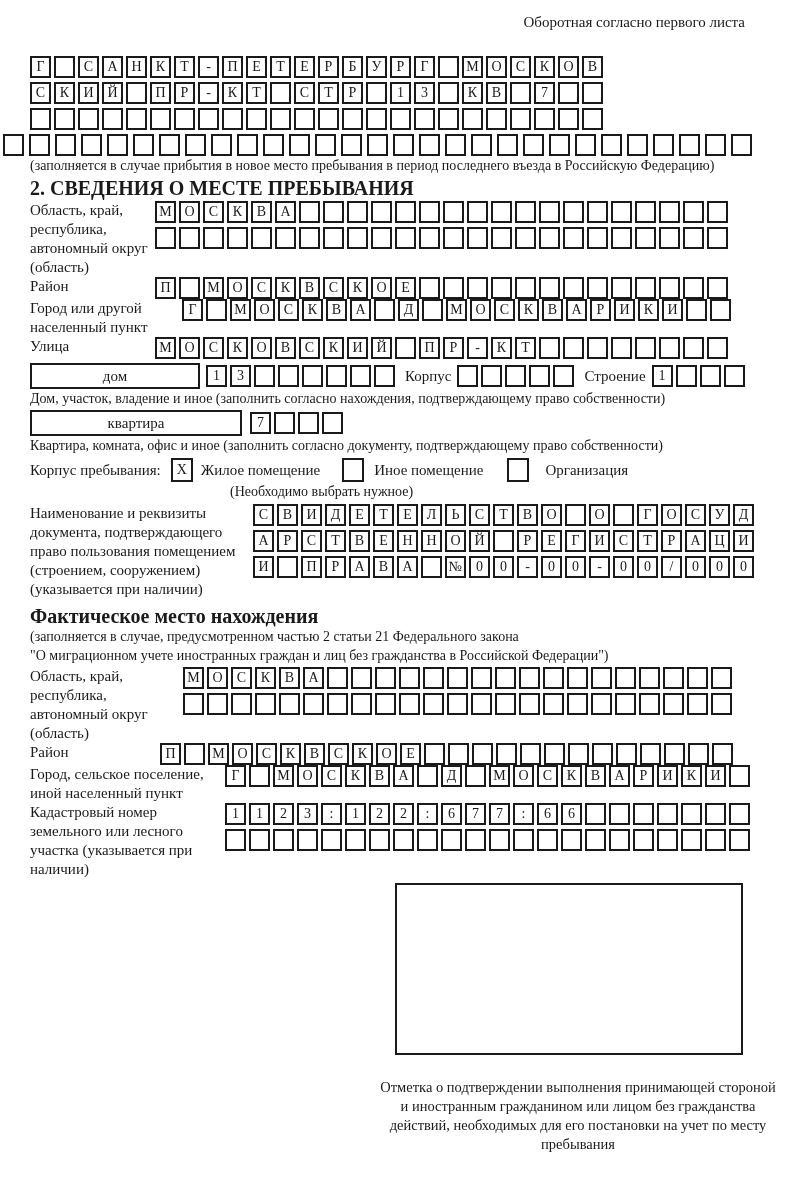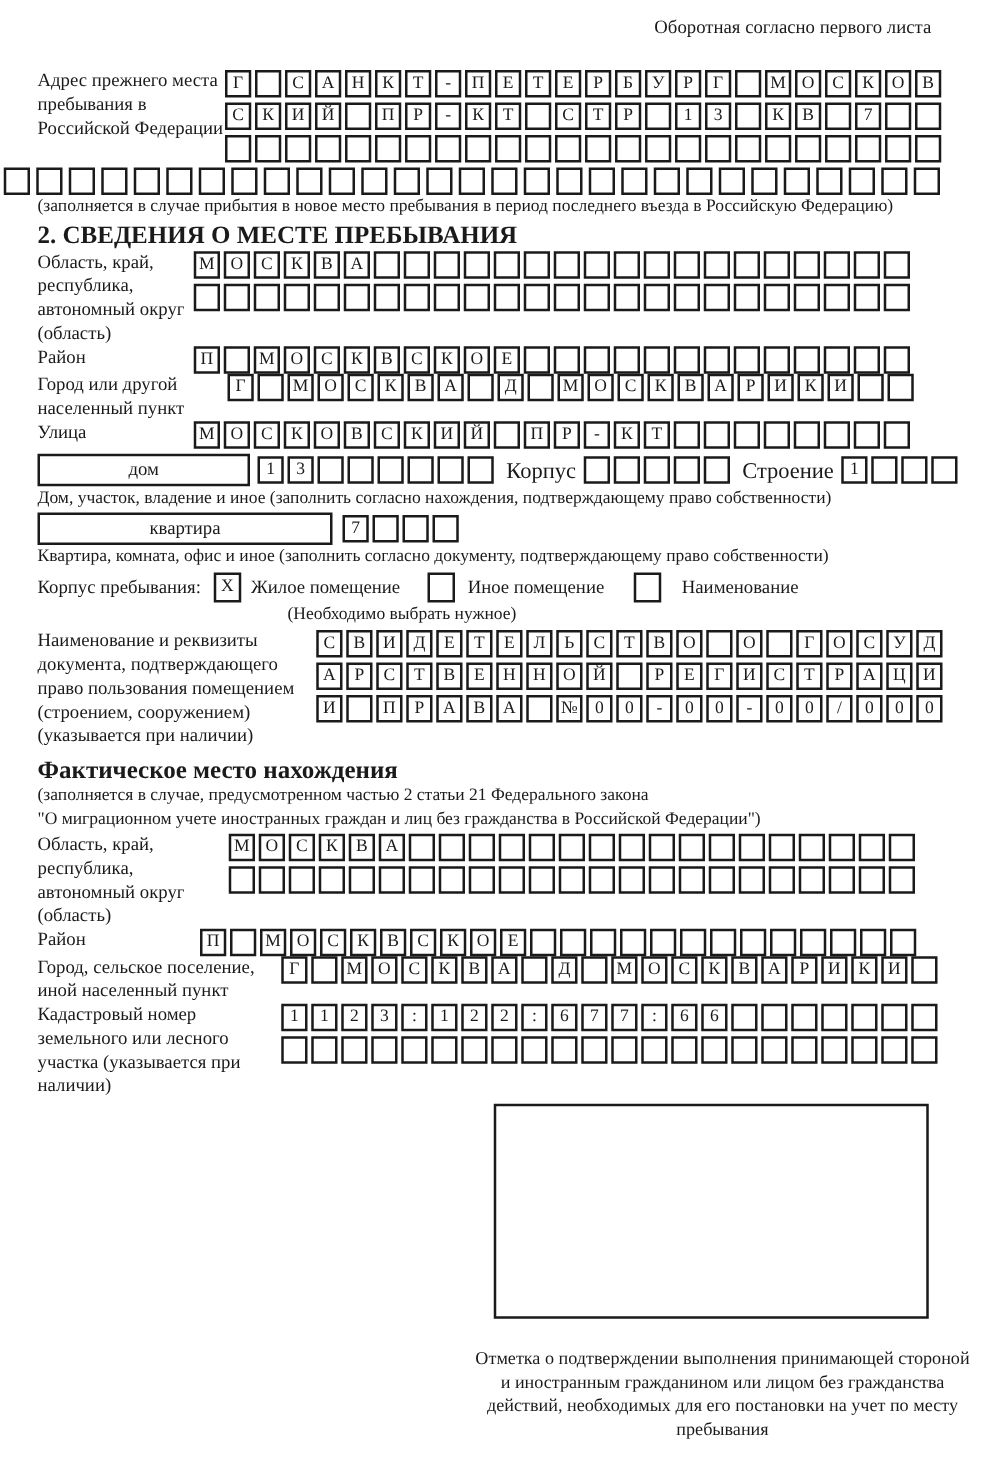--- a/index.html
+++ b/index.html
@@ -27,37 +27,36 @@
     font-size: 14px; line-height: 1;
   }
   .caption { font-size: 14px; line-height: 19px; }
   .caption.center { text-align: left; padding-right: 30px; }
   .title { font-weight: bold; font-size: 20px; padding-right: 30px; line-height: 22px; }
   .wide-box {
     border: 2px solid #1a1a1a; height: 26px;
     display: inline-flex; align-items: center; justify-content: center;
     font-size: 15px; flex: 0 0 auto;
   }
-  .inline-label { font-size: 18px; line-height: 26px; flex: 0 0 auto; }
+  .inline-label { font-size: 15px; line-height: 26px; flex: 0 0 auto; }
   .chk {
     width: 22px; height: 24px; border: 2px solid #1a1a1a;
     display: inline-flex; align-items: center; justify-content: center;
     font-size: 14px; flex: 0 0 auto;
   }
   .stay-row { display: flex; align-items: center; font-size: 15px; }
   .stamp-box { border: 2px solid #1a1a1a; width: 348px; height: 172px; margin-left: 365px; }
   .stamp-note { margin-left: 350px; width: 396px; text-align: center; font-size: 14.5px; line-height: 19px; margin-top: 23px; }
 </style>
 </head>
 <body>
 
 <div class="top-note">Оборотная согласно первого листа</div>
 
 <div class="frow" style="margin-top:22px;">
-  <div class="label" style="width:150px;">Адрес прежнего места пребывания в Российской Федерации</div>
   <div class="cellrows">
     <div class="cells">
         <span class="cell">Г</span>
         <span class="cell"></span>
         <span class="cell">С</span>
         <span class="cell">А</span>
         <span class="cell">Н</span>
         <span class="cell">К</span>
         <span class="cell">Т</span>
         <span class="cell">-</span>
@@ -338,38 +337,38 @@
   <div class="cells">
       <span class="cell">1</span>
       <span class="cell"></span>
       <span class="cell"></span>
       <span class="cell"></span>
     </div>
 </div>
 <div class="caption">Дом, участок, владение и иное (заполнить согласно нахождения, подтверждающему право собственности)</div>
 
 <div class="frow" style="margin-top:2px; align-items:center;">
-  <div class="wide-box" style="width:236px;">квартира</div>
+  <div class="wide-box" style="width:212px;">квартира</div>
   <div class="cells" style="margin-left:8px;">
       <span class="cell">7</span>
       <span class="cell"></span>
       <span class="cell"></span>
       <span class="cell"></span>
     </div>
 </div>
 <div class="caption">Квартира, комната, офис и иное (заполнить согласно документу, подтверждающему право собственности)</div>
 
 <div class="stay-row" style="margin-top:3px;">
   <span>Корпус пребывания:</span>
   <span class="chk" style="margin-left:10px;">X</span>
   <span style="margin-left:8px;">Жилое помещение</span>
   <span class="chk" style="margin-left:22px;"></span>
   <span style="margin-left:10px;">Иное помещение</span>
   <span class="chk" style="margin-left:24px;"></span>
-  <span style="margin-left:16px;">Наименование</span>
+  <span style="margin-left:16px;">Организация</span>
 </div>
 <div class="caption" style="margin-left:200px;">(Необходимо выбрать нужное)</div>
 
 <div class="frow" style="margin-top:3px;">
   <div class="label" style="width:223px;">Наименование и реквизиты документа, подтверждающего право пользования помещением (строением, сооружением) (указывается при наличии)</div>
   <div class="cellrows">
     <div class="cells">
         <span class="cell">С</span>
         <span class="cell">В</span>
         <span class="cell">И</span>

